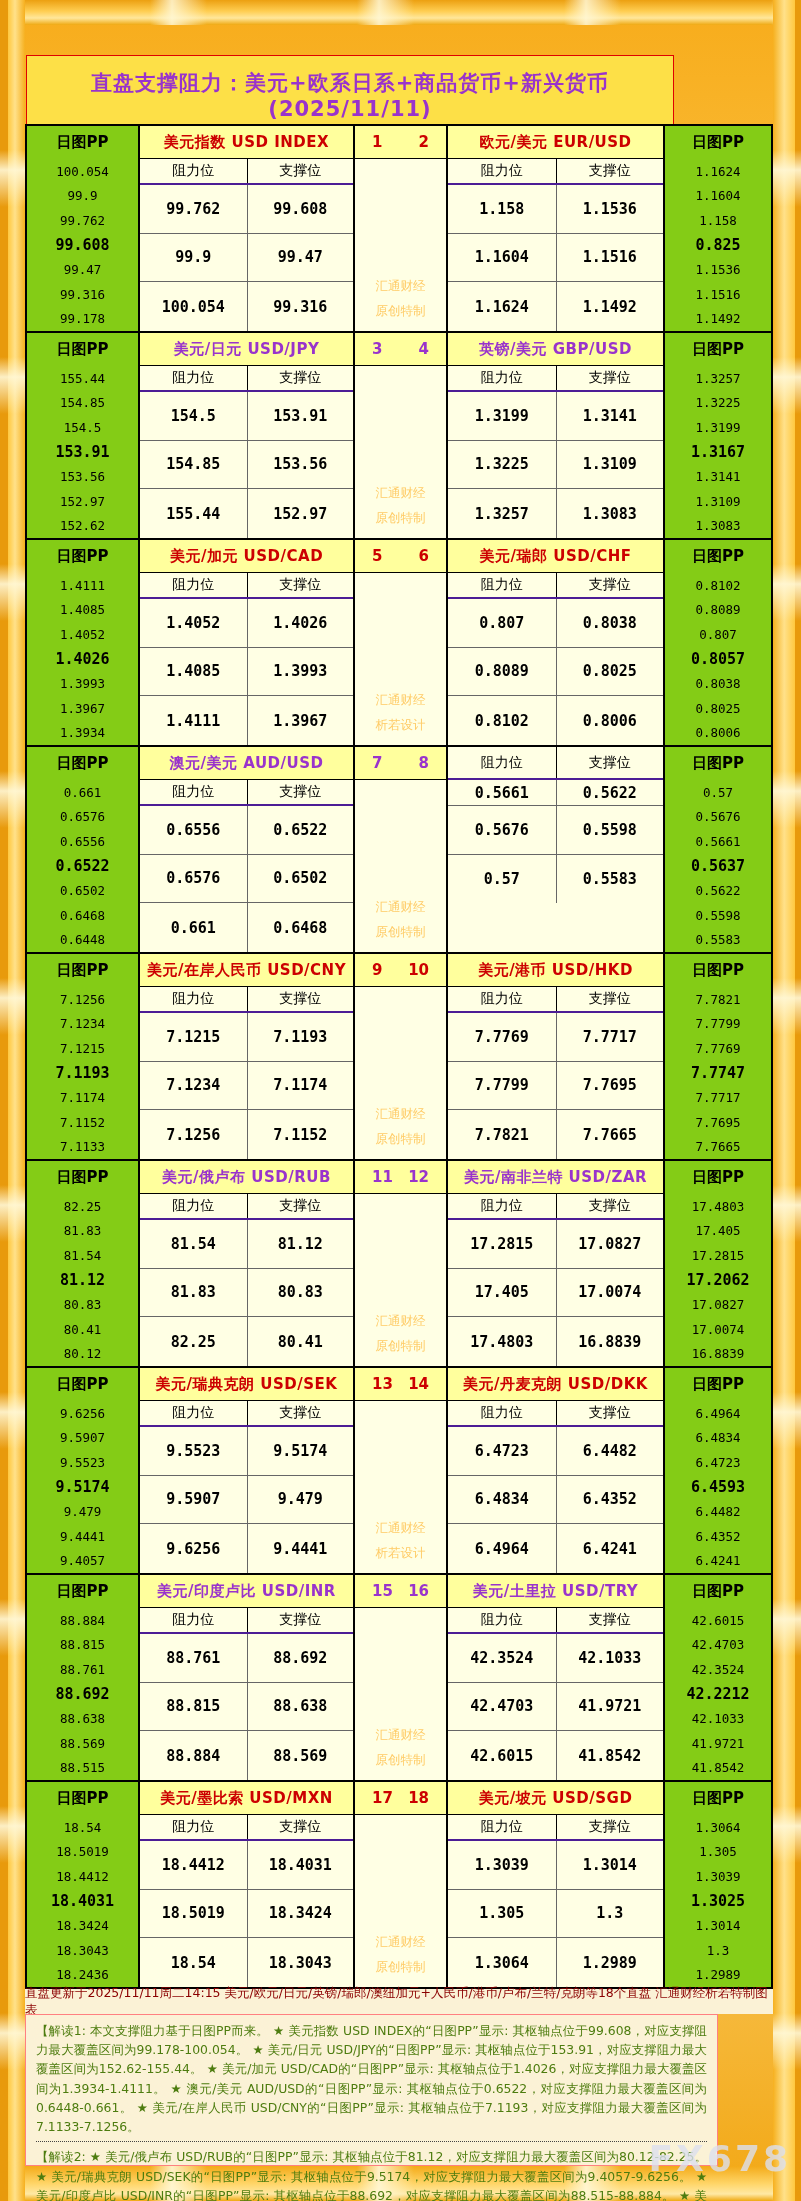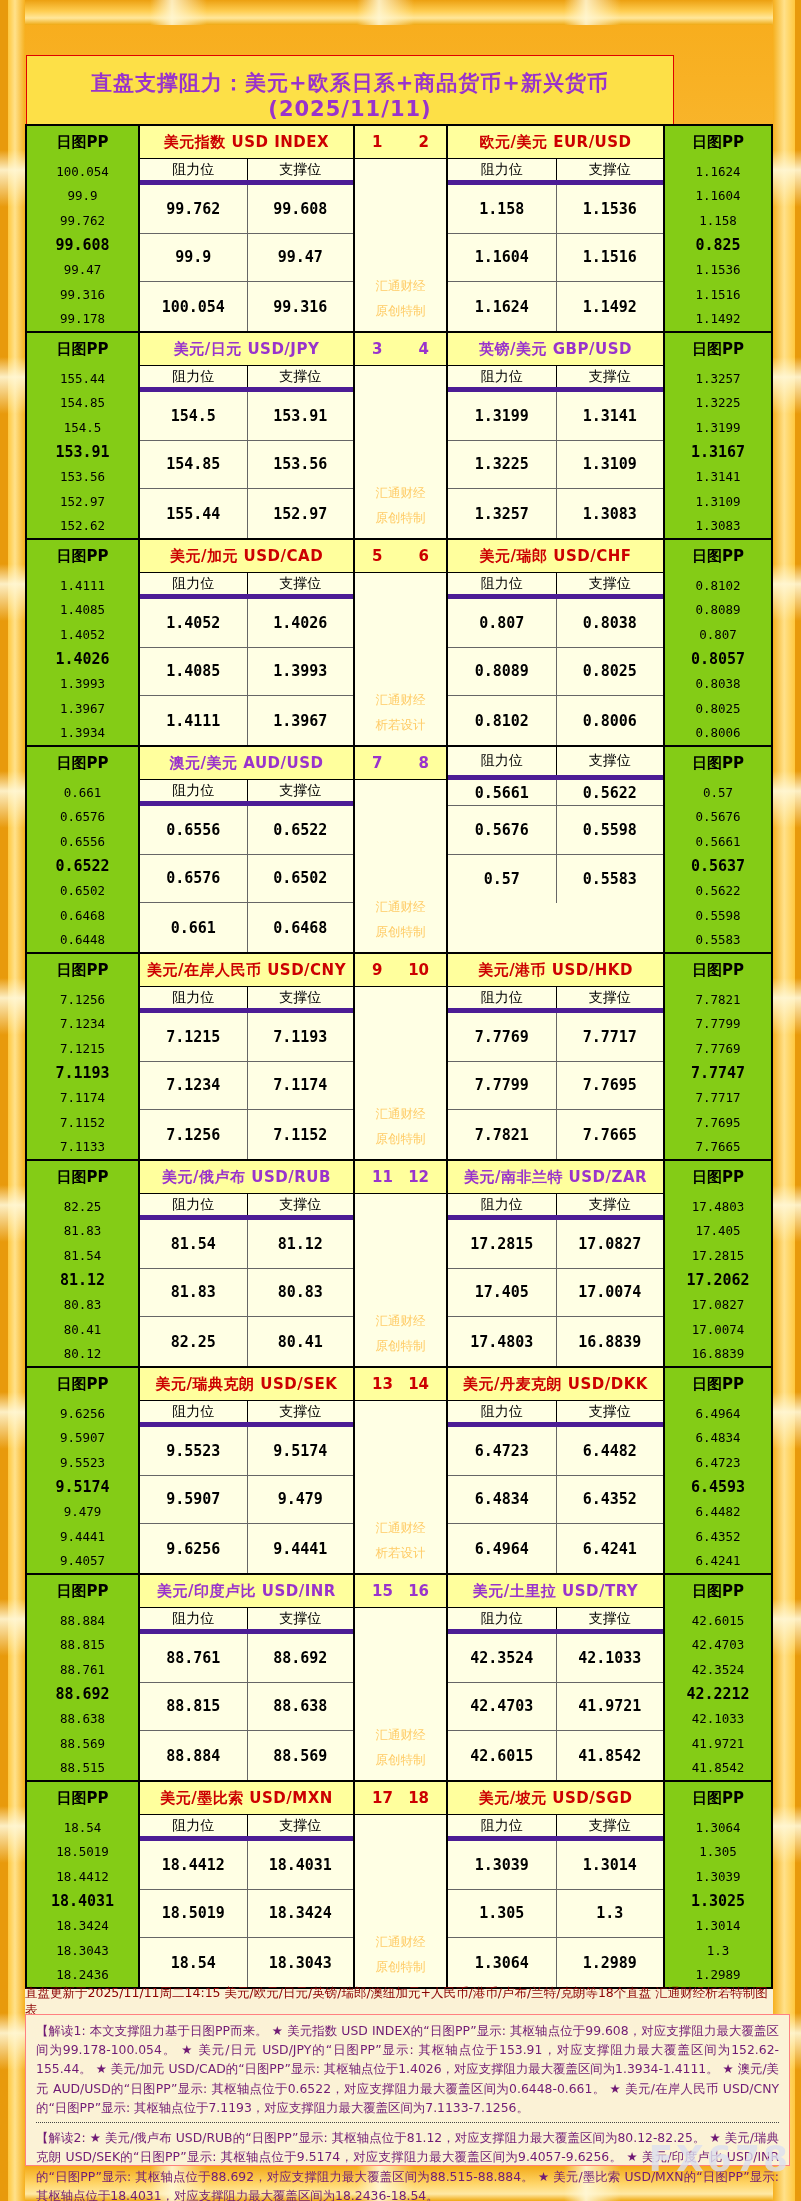--- a/index.html
+++ b/index.html
@@ -43,43 +43,43 @@
 
   .pp-col{background:#84cc16;display:grid;grid-template-rows:33px repeat(7,1fr);text-align:center;}
   .pp-head{font-size:15px;font-weight:bold;display:flex;align-items:center;justify-content:center;}
   .pp-val{font-size:12.5px;display:flex;align-items:center;justify-content:center;
           font-family:"DejaVu Sans Mono",monospace;}
   .pp-val.pivot{font-size:15px;font-weight:bold;}
 
   .pair{display:grid;grid-template-rows:33px 26px 1fr 1fr 1fr;background:#FFFFE4;}
   .pair-title{background:#FFFF9D;border-bottom:1px solid #000;display:flex;align-items:center;
               justify-content:center;font-size:15px;font-weight:bold;letter-spacing:0.5px;}
-  .t-head{display:grid;grid-template-columns:1fr 1fr;border-bottom:5px solid #4c1d95;}
+  .t-head{display:grid;grid-template-columns:1fr 1fr;border-bottom:2px solid #4c1d95;}
   .t-head div{display:flex;align-items:center;justify-content:center;font-size:14px;color:#000;}
   .t-head div+div{border-left:1px solid #000;}
   .t-row{display:grid;grid-template-columns:1fr 1fr;border-bottom:1px solid #666;}
   .t-row:last-child{border-bottom:none;}
   .t-row div{display:flex;align-items:center;justify-content:center;font-size:15px;font-weight:bold;
              font-family:"DejaVu Sans Mono",monospace;}
   .t-row div+div{border-left:1px solid #666;}
 
   .center{display:grid;grid-template-rows:33px 1fr;background:#FFFFE4;}
   .num-band{background:#FFFF9D;border-bottom:1px solid #000;display:flex;align-items:center;
             justify-content:space-between;padding:0 17px;font-size:15px;font-weight:bold;}
   .wm{display:flex;flex-direction:column;justify-content:flex-end;align-items:center;
       padding-bottom:8px;color:rgba(255,200,95,.95);font-size:12.5px;line-height:2;border-radius:19px;}
 
   .c-red{color:#CC0000;}
   .c-purple{color:#9933CC;}
 
   
   .footer-line{position:absolute;left:25px;top:1989px;width:748px;height:25px;z-index:2;
     background:#FBF2D6;color:#8B0000;font-size:12.5px;display:flex;align-items:center;justify-content:center;}
-  .notes{position:absolute;left:25px;top:2014px;width:765px;height:152px;z-index:2;
-    background:#FBF2D6;border:1px solid #FF8080;padding:6px 10px 4px 10px;color:#701a75;}
+  .notes{position:absolute;left:25px;top:2014px;width:693px;height:152px;z-index:2;
+    background:#FBF2D6;border:1px solid #FF8080;padding:6px 10px 4px 10px;color:#4d7c0f;}
   .note{font-size:12.4px;line-height:1.55;text-align:justify;}
   .note+.note{border-top:1px dotted #444;margin-top:5px;padding-top:5px;}
   .fx{position:absolute;right:10px;bottom:22px;z-index:3;font-size:36px;font-weight:bold;
       color:#DCE0EF;opacity:.8;letter-spacing:3px;}
 </style>
 </head>
 <body>
 
 <div class="band band-top"></div>
 <div class="band band-bottom"></div>

